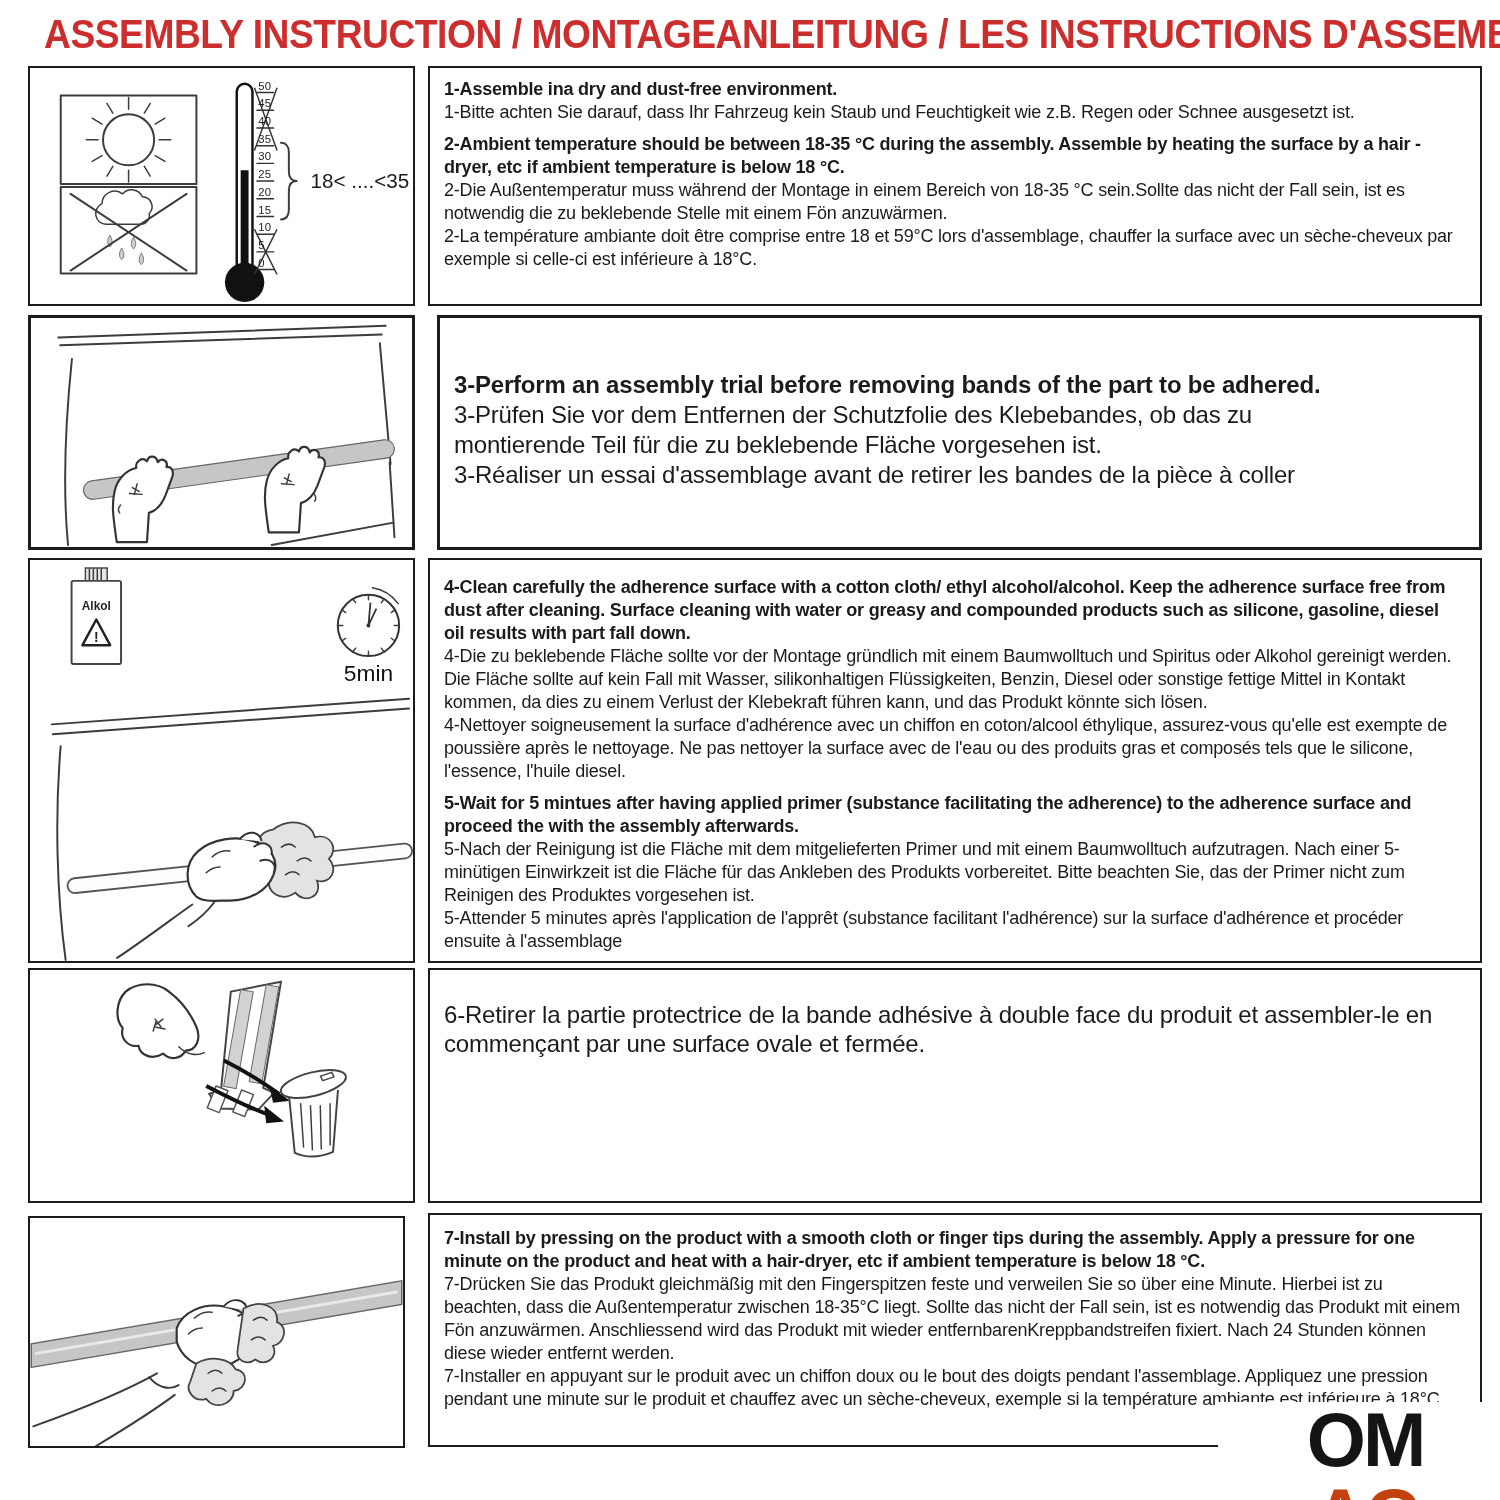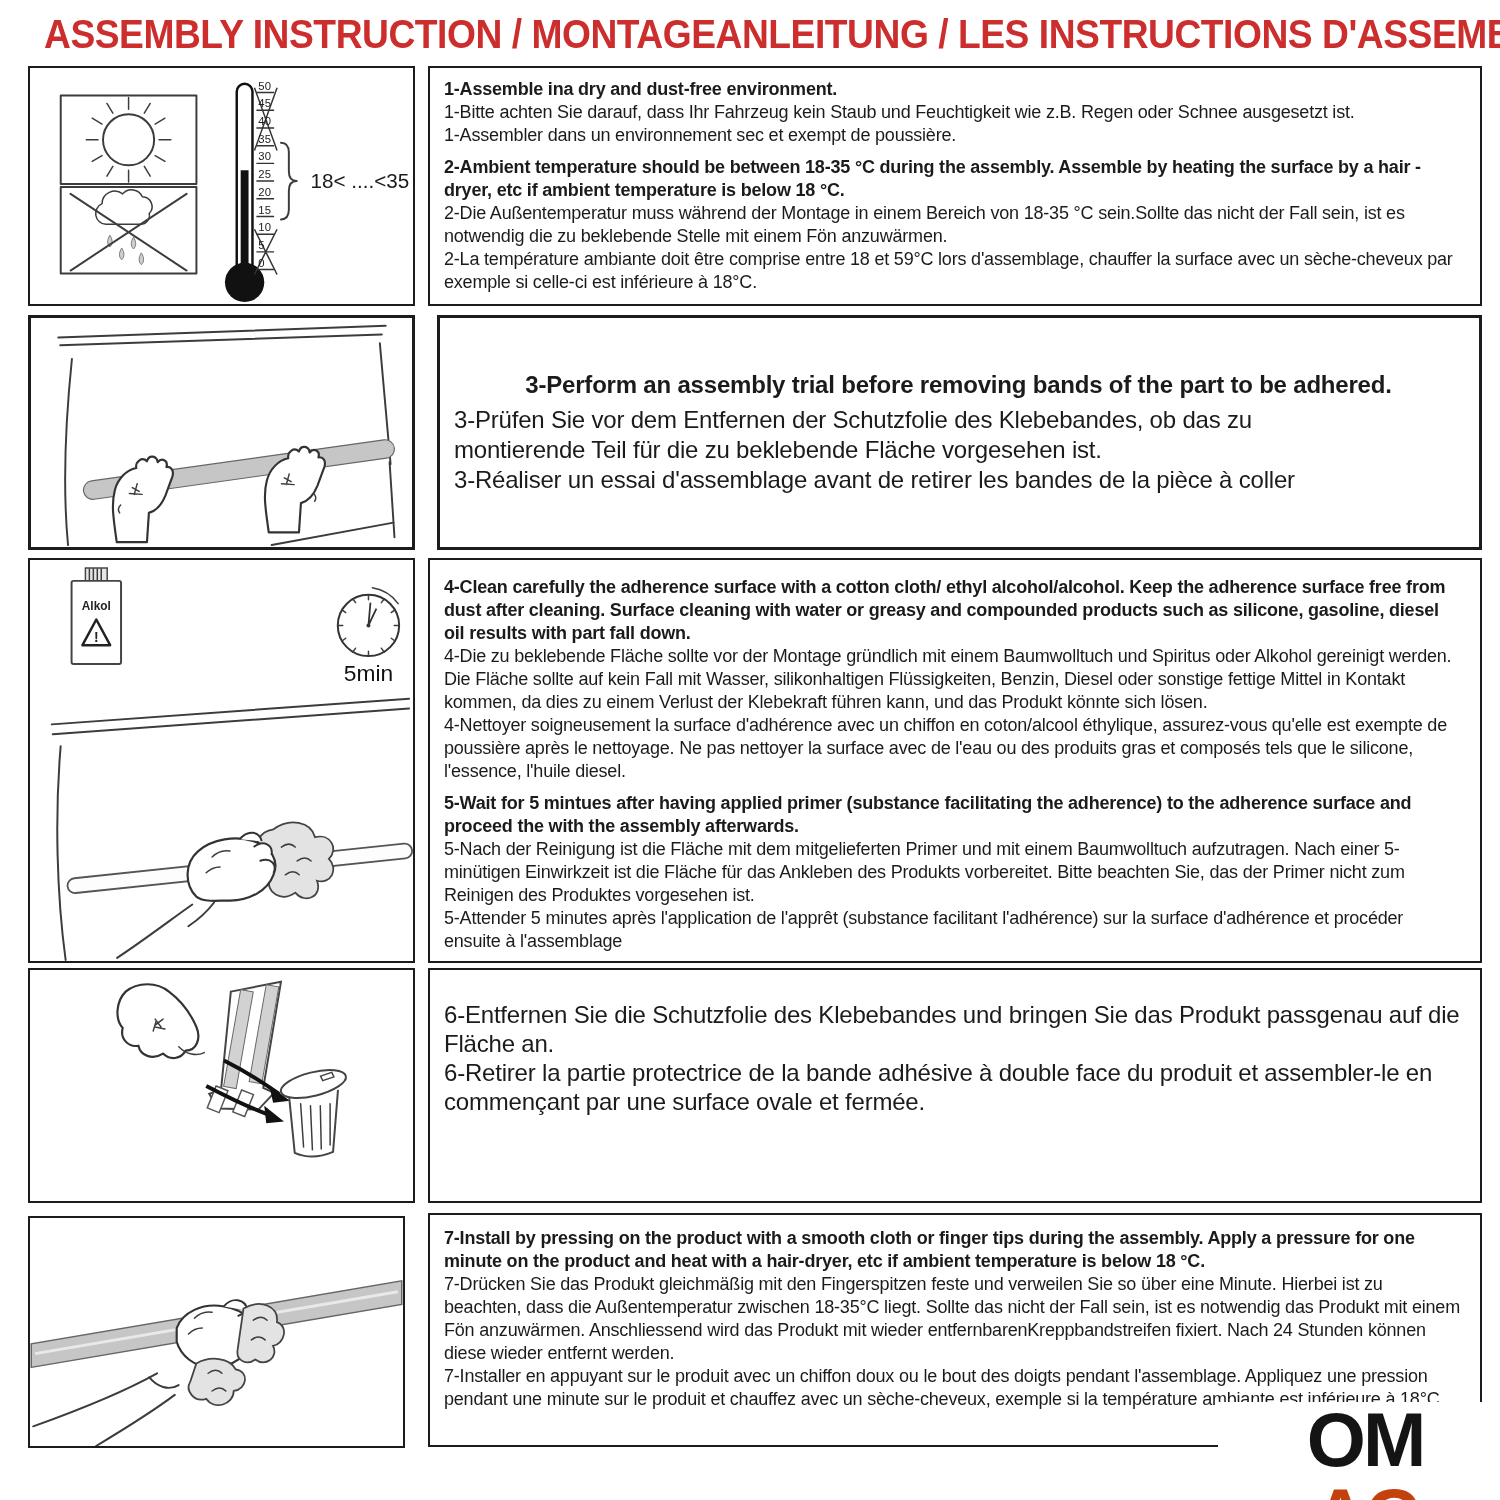--- a/index.html
+++ b/index.html
@@ -13,21 +13,21 @@
   p{margin:0;}
   .s{font-size:18px;line-height:23px;letter-spacing:-0.2px;}
   .b{font-weight:bold;}
   .gap{margin-top:9px;}
   .r1i{left:28px;top:66px;width:387px;height:240px;}
   .r1t{left:428px;top:66px;width:1054px;height:240px;}
   .r2i{left:28px;top:315px;width:387px;height:235px;}
   .r2t{left:437px;top:315px;width:1045px;height:235px;padding-top:52px;}
   .r2t p{font-size:24px;line-height:30px;letter-spacing:-0.2px;}
   .r2t .body{max-width:880px;}
-  .r2t .b{margin-bottom:5px;text-align:center;}
+  .r2t .b{}
   .r3i{left:28px;top:558px;width:387px;height:405px;}
   .r3t{left:428px;top:558px;width:1054px;height:405px;padding-top:16px;}
   .r4i{left:28px;top:968px;width:387px;height:235px;}
   .r4t{left:428px;top:968px;width:1054px;height:235px;padding-top:30px;}
   .r4t p{font-size:24px;line-height:29px;letter-spacing:-0.2px;}
   .r5i{left:28px;top:1216px;width:377px;height:232px;}
   .r5t{left:428px;top:1213px;width:1054px;height:234px;padding-top:12px;}
   .ibox svg{display:block;width:100%;height:100%;}
   .ln{fill:none;stroke:#3c3c3c;stroke-width:2;stroke-linecap:round;stroke-linejoin:round;}
   .thin{stroke-width:1.5;}
@@ -86,21 +86,20 @@
           <text x="231" y="202">0</text>
         </g>
         <path class="ln" d="M254,76 Q262,76 262,86 L262,105 Q262,115 270,115 Q262,115 262,125 L262,144 Q262,154 254,154"></path>
         <text x="284" y="122" font-size="21" fill="#1b1b1b">18&lt; ....&lt;35 C</text>
       </g>
     </svg>
   </div>
   <div class="tbox r1t">
     <p class="s b">1-Assemble ina dry and dust-free environment.</p>
     <p class="s">1-Bitte achten Sie darauf, dass Ihr Fahrzeug kein Staub und Feuchtigkeit wie z.B. Regen oder Schnee ausgesetzt ist.</p>
-    <p class="s">1-Assembler dans un environnement sec et exempt de poussière.</p>
     <p class="s b gap">2-Ambient temperature should be between 18-35 °C  during the assembly. Assemble by heating the surface by a hair -dryer, etc if ambient temperature is below 18 °C.</p>
     <p class="s">2-Die Außentemperatur muss während der Montage in einem Bereich von 18-35 °C  sein.Sollte das nicht der Fall sein, ist es notwendig die zu beklebende Stelle mit einem Fön anzuwärmen.</p>
     <p class="s">2-La température ambiante doit être comprise entre 18 et 59°C lors d'assemblage, chauffer la surface avec un sèche-cheveux par exemple si celle-ci est inférieure à 18°C.</p>
   </div>
 
   <div class="ibox r2i thick">
     <svg viewBox="0 0 387 235">
       <g class="ln">
         <path d="M26,20 L362,8"></path>
         <path d="M28,28 L358,17"></path>
@@ -205,21 +204,20 @@
         <path d="M10,28 L16,88 Q34,96 55,87 L60,24" fill="#fff" stroke="#444" stroke-width="2"></path>
         <path class="ln thin" d="M22,38 L25,82 M32,40 L34,85 M42,40 L43,84 M52,38 L52,80"></path>
         <g transform="rotate(-14 35 18)">
           <ellipse cx="35" cy="18" rx="34" ry="12" fill="#fff" stroke="#444" stroke-width="2"></ellipse>
           <path d="M44,12 l12,-1 l1,5 l-12,1 z" fill="none" stroke="#444" stroke-width="1.5"></path>
         </g>
       </g>
     </svg>
   </div>
   <div class="tbox r4t">
-    <p>6-Entfernen Sie die Schutzfolie des Klebebandes und bringen Sie das Produkt passgenau auf die Fläche an.</p>
     <p>6-Retirer la partie protectrice de la bande adhésive à double face du produit et assembler-le en commençant par une surface ovale et fermée.</p>
   </div>
 
   <div class="ibox r5i">
     <svg viewBox="0 0 377 232">
       <polygon points="0,152 377,88 377,64 0,128" fill="#c6c6c6" stroke="#666" stroke-width="1.5"></polygon>
       <path d="M4,138 L373,75" stroke="#e9e9e9" stroke-width="3"></path>
       <g>
         <path d="M2,212 C52,194 96,176 128,158" class="ln"></path>
         <path d="M66,232 C96,214 122,198 146,180" class="ln"></path>

